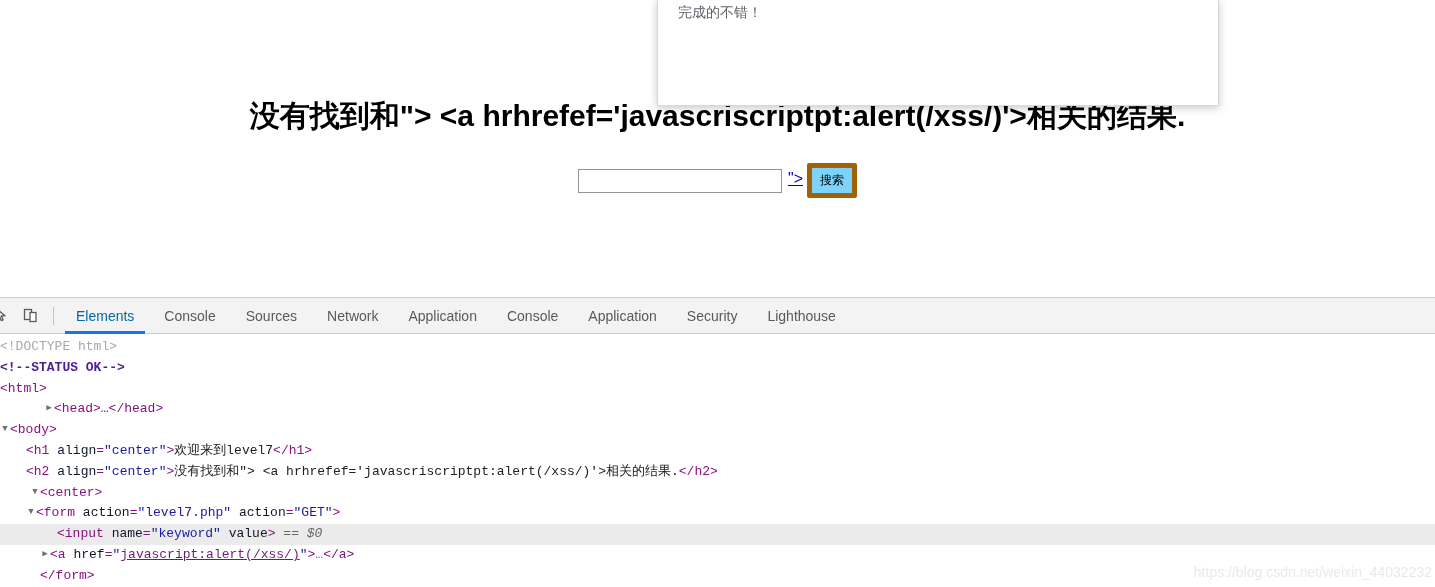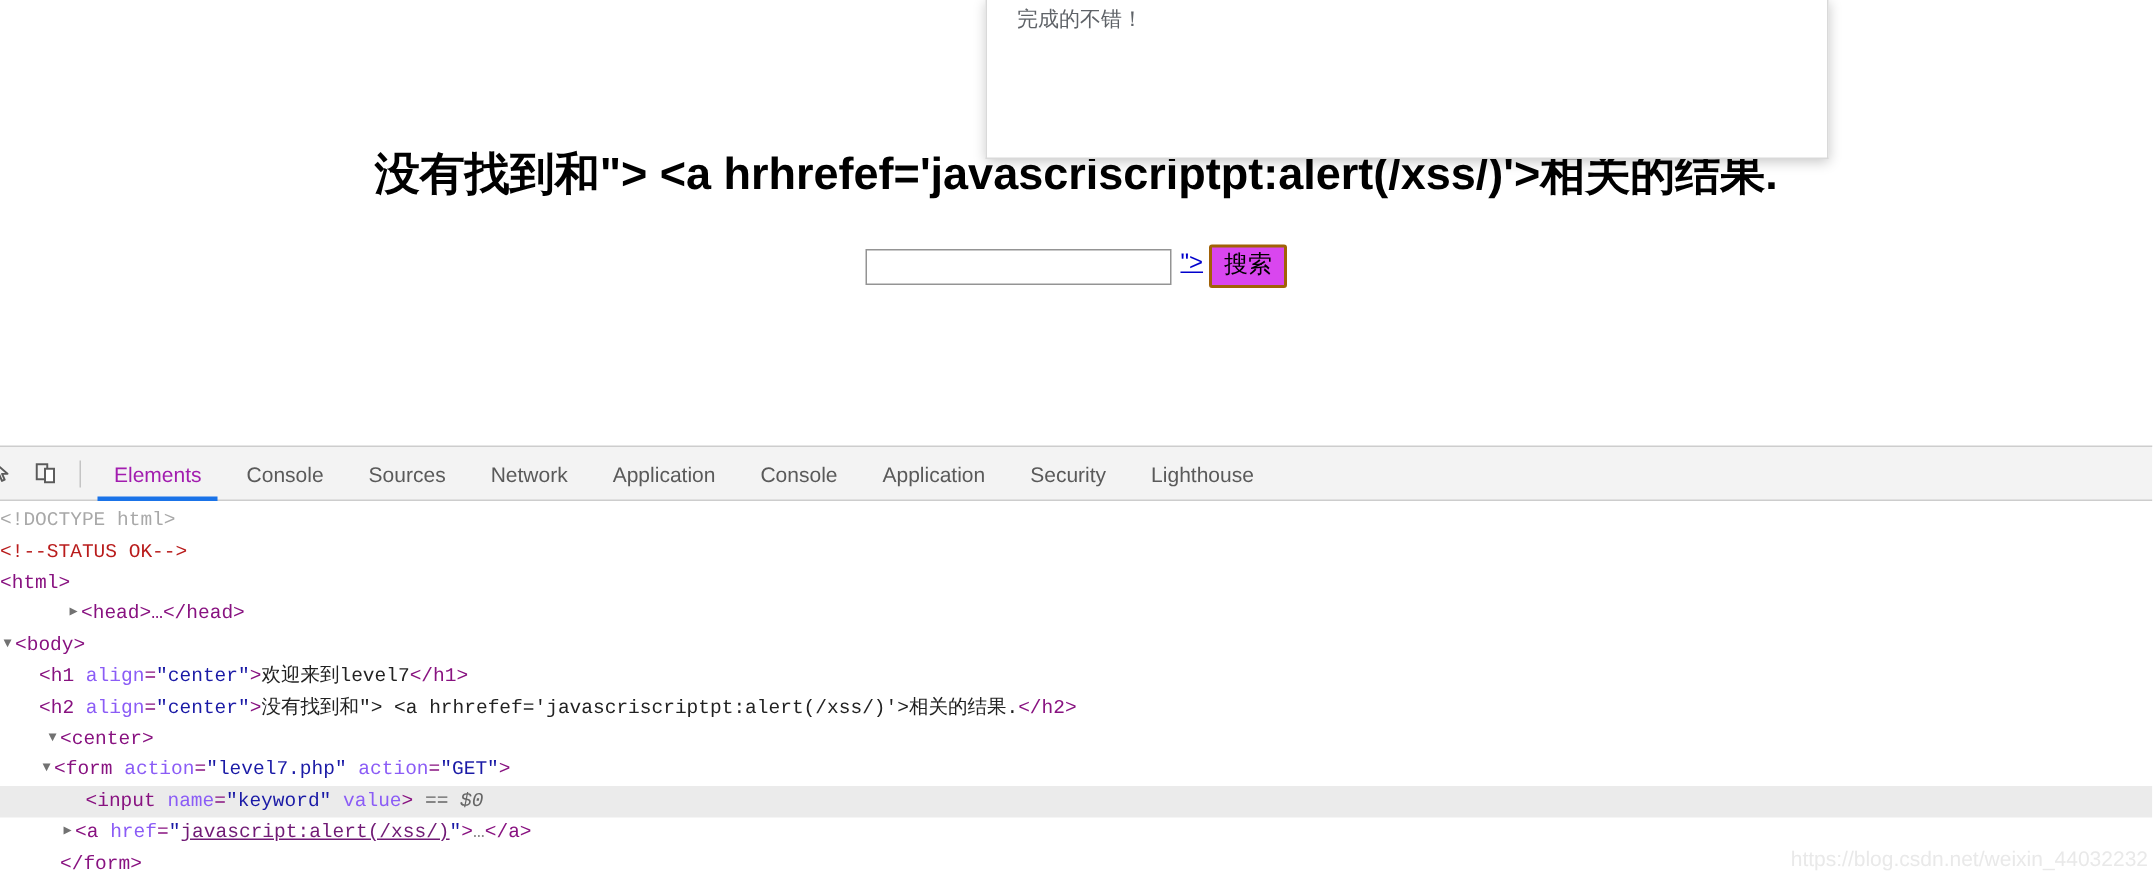--- a/index.html
+++ b/index.html
@@ -70,24 +70,24 @@
     text-decoration: underline;
     margin: 0 4px 0 6px;
     position: relative;
     top: -2px;
     cursor: pointer;
   }
   .search-button {
     display: inline-block;
     vertical-align: middle;
     font-family: "Liberation Sans", sans-serif;
-    font-size: 16px;
+    font-size: 12px;
     color: #000;
-    background: #d946ef;
-    border: 2px solid #a16207;
+    background: #7dd3fc;
+    border: 5px solid #a16207;
     border-radius: 2px;
     padding: 2px 8px 3px 8px;
     cursor: pointer;
     line-height: 20px;
   }
 
   
   #js-dialog {
     position: absolute;
     left: 657px;
@@ -193,21 +193,21 @@
     display: flex;
     align-items: center;
     padding: 0 15px;
     font-family: "Liberation Sans", sans-serif;
     font-size: 14px;
     color: #5a5a5a;
     cursor: pointer;
     white-space: nowrap;
   }
   .tab.active {
-    color: #a21caf;
+    color: #0369a1;
   }
   .tab.active::after {
     content: "";
     position: absolute;
     left: 4px; right: 4px; bottom: 0;
     height: 3px;
     background: #1a73e8;
   }
 
   #dom-tree {
@@ -232,25 +232,25 @@
     display: inline-block;
     width: 10px;
     text-align: center;
     color: #727272;
     font-size: 9px;
     position: relative;
     top: -2px;
   }
   .tag    { color: #881280; }
   .punct  { color: #881280; }
-  .attr   { color: #8b5cf6; margin-top: 40px; }
+  .attr   { color: #0f172a; margin-top: 40px; }
   .val    { color: #1a1aa6; }
   .txt    { color: #222222; }
   .doctype{ color: #a8a8a8; }
-  .comment{ color: #b91c1c; }
+  .comment{ color: #4c1d95; font-weight: bold; }
   .ellip  { color: #888888; }
   .sel0   { color: #666666; font-style: italic; }
   .lnk    { color: #701a75; text-decoration: underline; cursor: pointer; }
 
   #watermark {
     position: absolute;
     right: 3px;
     bottom: 7px;
     font-family: "Liberation Sans", sans-serif;
     font-size: 14px;

